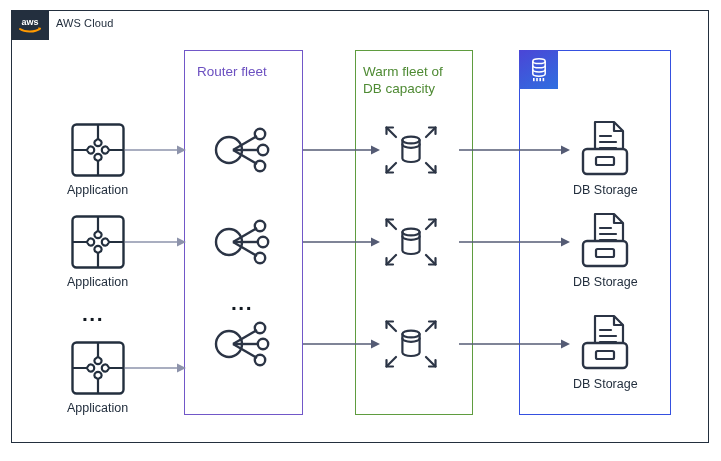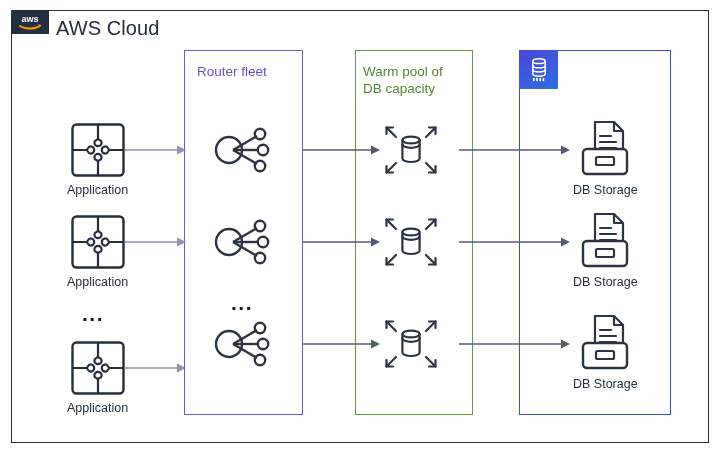--- a/index.html
+++ b/index.html
@@ -27,32 +27,32 @@
     height: 433px;
     border: 1px solid #232f3e;
     box-sizing: border-box;
     background: transparent;
   }
   .aws-logo-badge {
     position: absolute;
     left: 11px;
     top: 10px;
     width: 38px;
-    height: 24px;
+    height: 30px;
     background: #232f3e;
     display: flex;
     align-items: center;
     justify-content: center;
   }
   .aws-logo-badge svg { display: block; }
   .cloud-title {
     position: absolute;
     left: 56px;
     top: 17px;
-    font-size: 20px;
+    font-size: 11px;
     color: #232f3e;
     letter-spacing: 0.1px;
     white-space: nowrap;
   }
 
   
   .group-box {
     position: absolute;
     box-sizing: border-box;
     background: transparent;
@@ -161,21 +161,21 @@
     </svg>
   </div>
 
   <div class="cloud-title">AWS Cloud</div>
 
   <div class="group-box router"></div>
   <div class="group-box warmpool"></div>
   <div class="group-box aurora"></div>
 
   <div class="group-label router">Router fleet</div>
-  <div class="group-label warmpool">Warm pool of
+  <div class="group-label warmpool">Warm fleet of
 DB capacity</div>
 
   <div class="aurora-head-icon">
     <svg width="22" height="26" viewBox="0 0 22 26" aria-hidden="true">
       <g fill="none" stroke="#ffffff" stroke-width="1.5">
         <ellipse cx="11" cy="4.2" rx="6.2" ry="2.4"></ellipse>
         <path d="M4.8 4.2 v12.6 c0 1.33 2.78 2.4 6.2 2.4 s6.2-1.07 6.2-2.4 V4.2"></path>
         <path d="M4.8 8.4 c0 1.33 2.78 2.4 6.2 2.4 s6.2-1.07 6.2-2.4"></path>
         <path d="M4.8 12.6 c0 1.33 2.78 2.4 6.2 2.4 s6.2-1.07 6.2-2.4"></path>
       </g>

